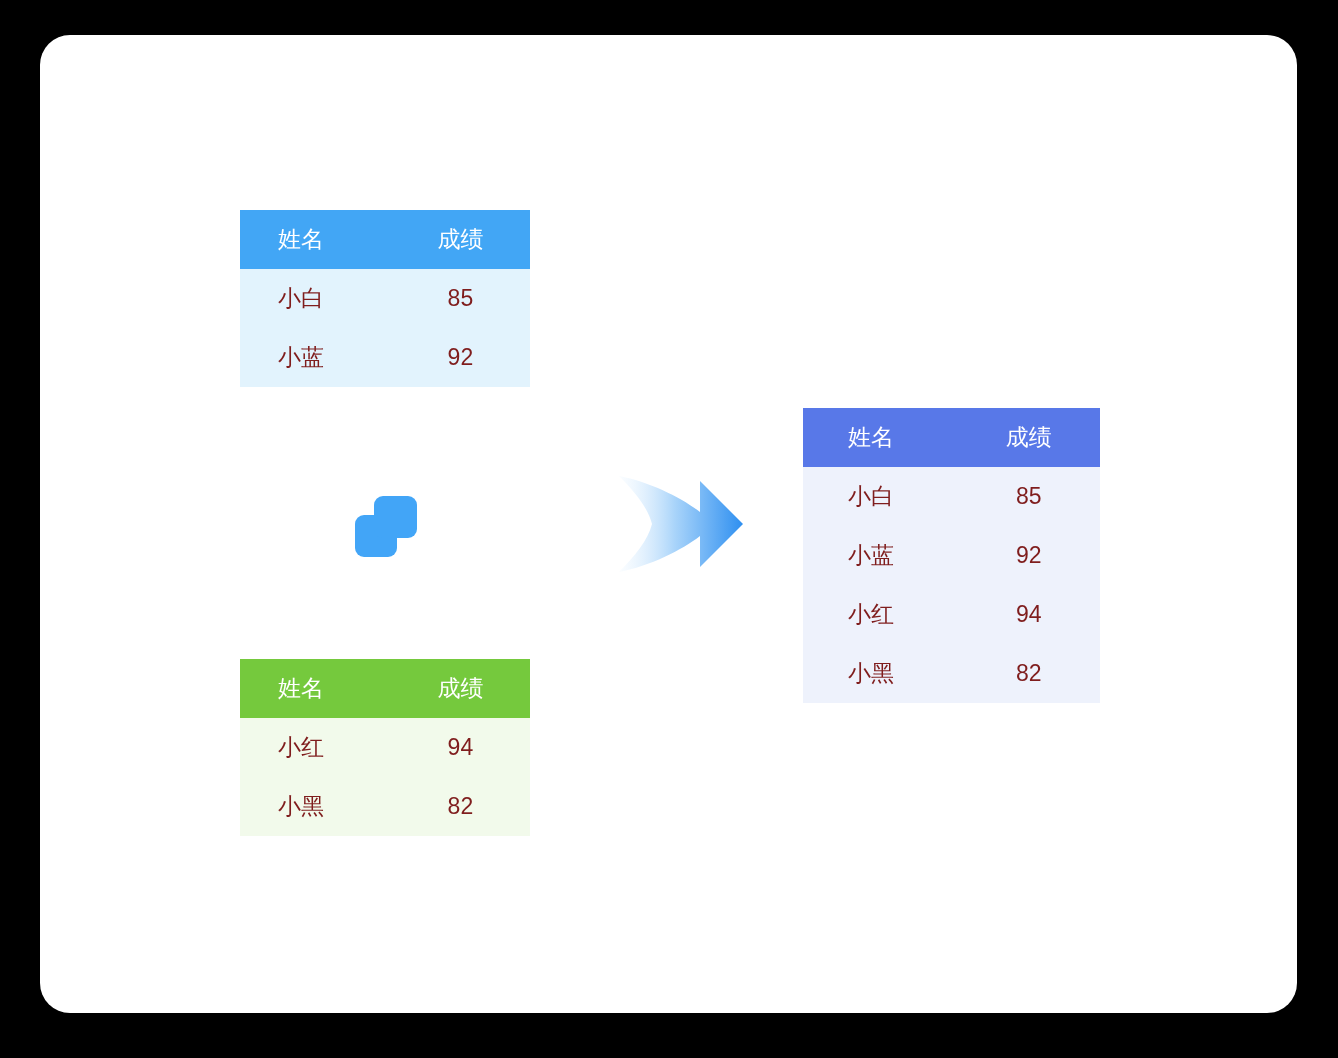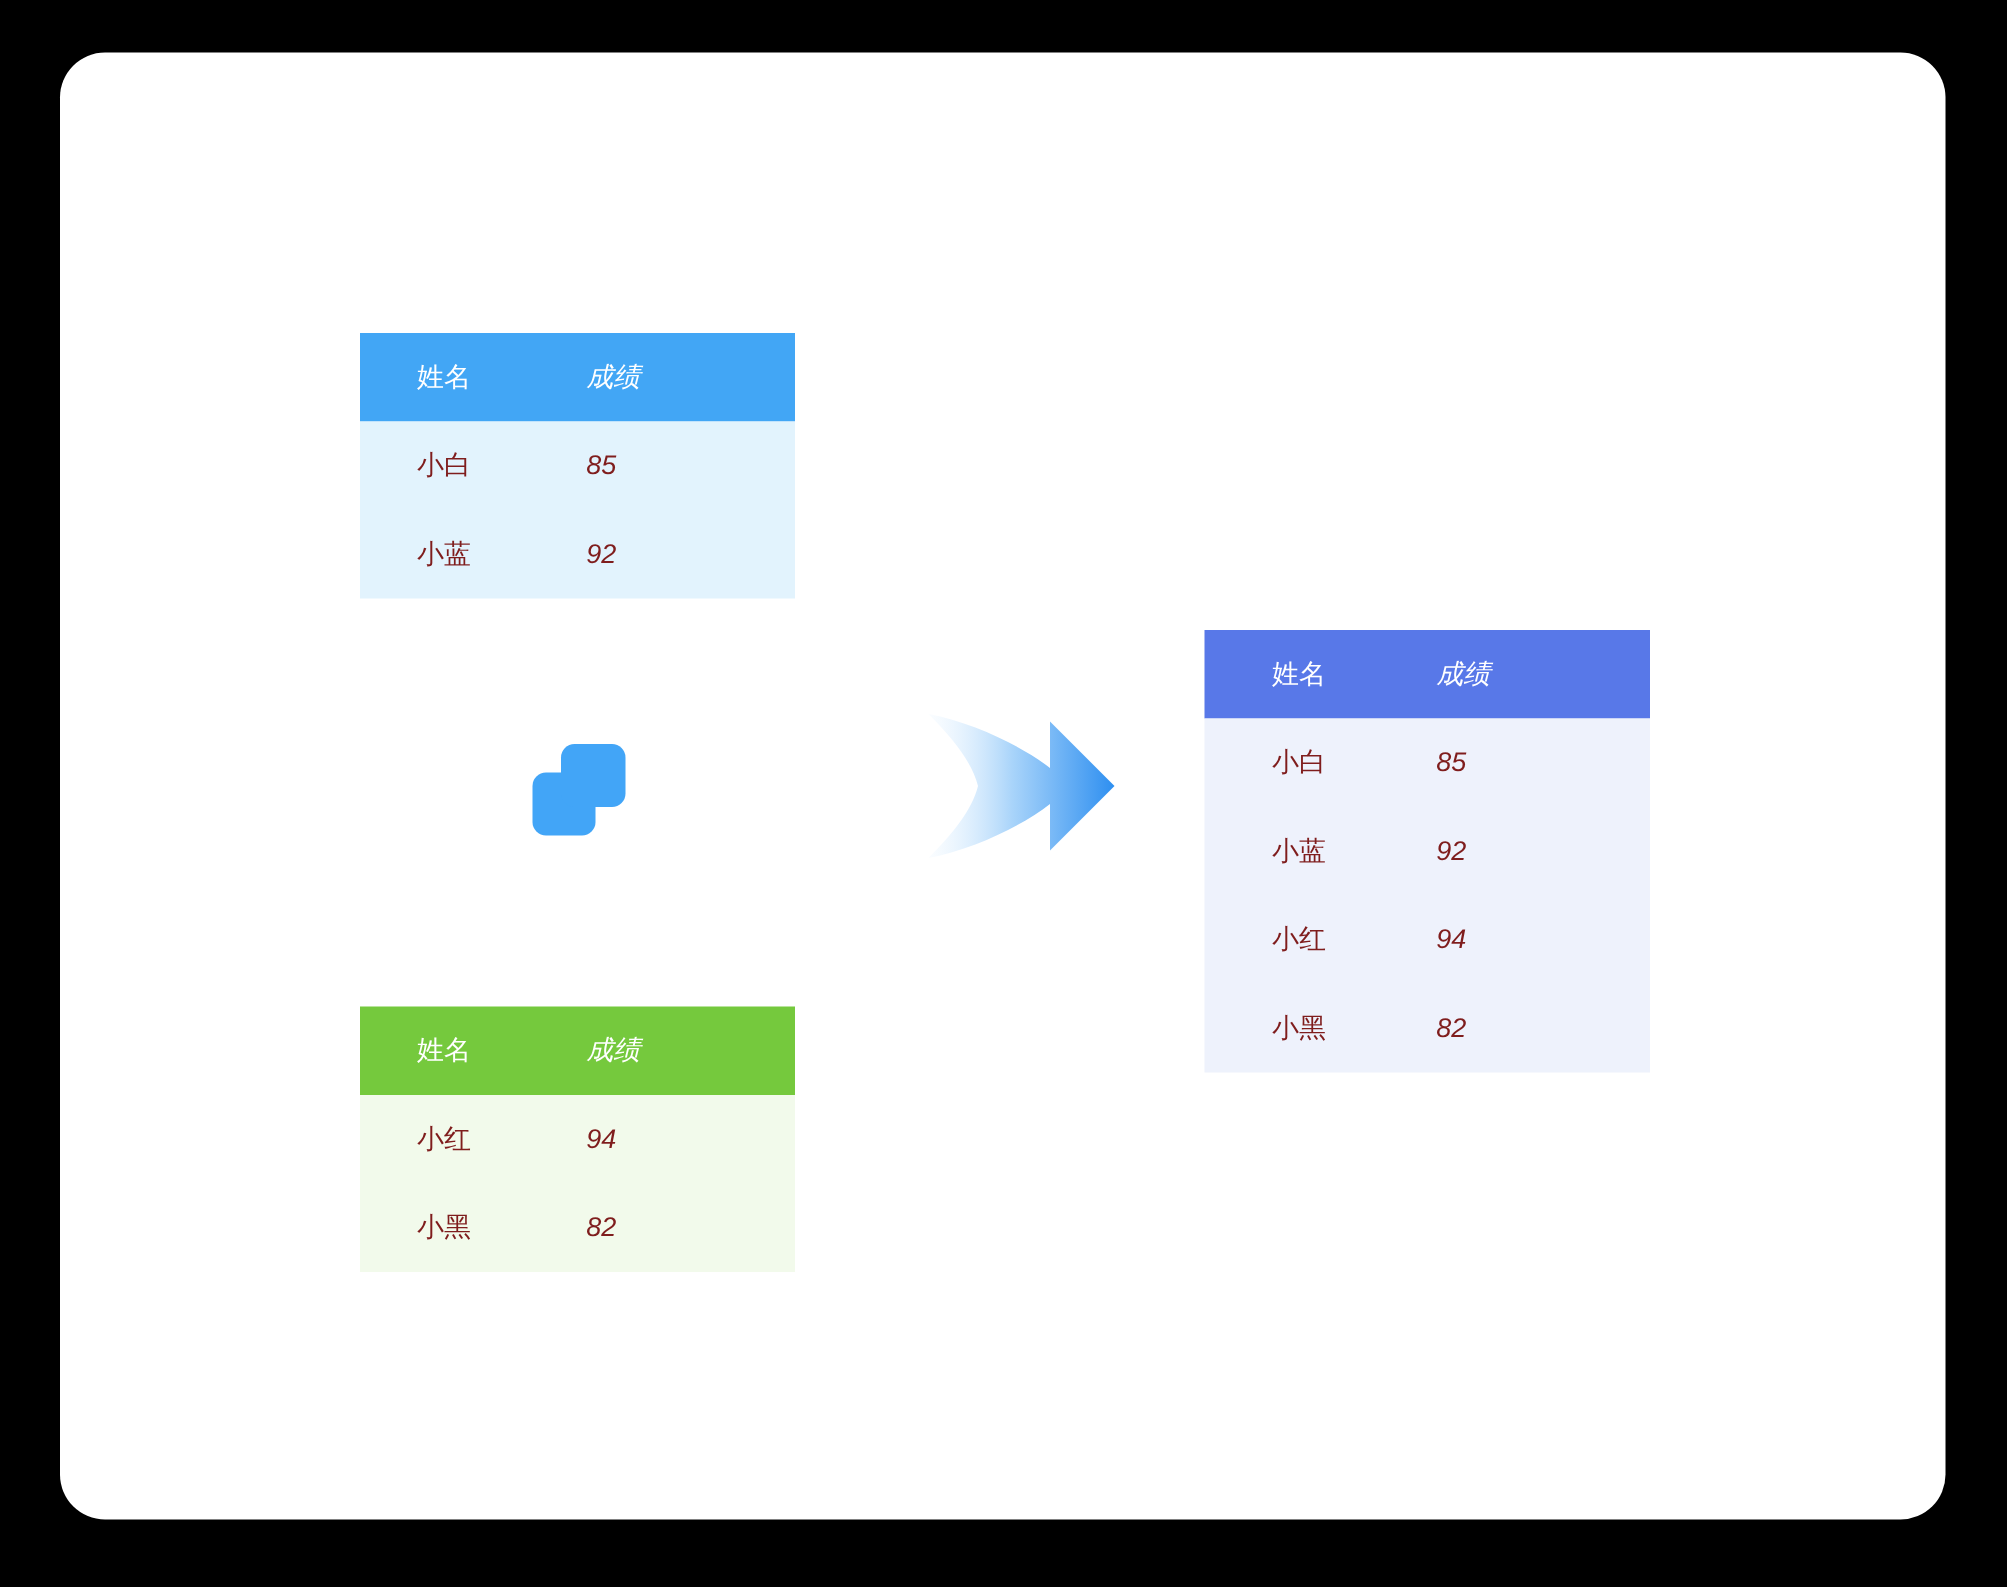--- a/index.html
+++ b/index.html
@@ -15,42 +15,40 @@
     position: absolute;
     left: 40px;
     top: 35px;
     width: 1257px;
     height: 978px;
     background: #ffffff;
     border-radius: 30px;
   }
   .table {
     position: absolute;
-    font-size: 18px;
+    font-size: 23px;
     font-weight: 400;
-    margin-top: 12px;
   }
   .thead, .trow {
     display: flex;
     height: 59px;
     line-height: 59px;
   }
   .thead { color: #ffffff; }
   .tbody { color: #7f1d1d; }
   .cell.name {
     flex: 0 0 52%;
     box-sizing: border-box;
     padding-left: 38px;
     white-space: nowrap;
   }
   .cell.score {
     flex: 1;
-    text-align: left;
+    text-align: center;
     white-space: nowrap;
-    font-style: italic;
   }
   .table-result .cell.name { padding-left: 45px; }
   .table-src-blue  { left: 200px; top: 175px; width: 290px; }
   .table-src-green { left: 200px; top: 624px; width: 290px; }
   .table-result    { left: 763px; top: 373px; width: 297px; }
   .merge-icon {
     position: absolute;
     left: 315px;
     top: 461px;
     width: 62px;

